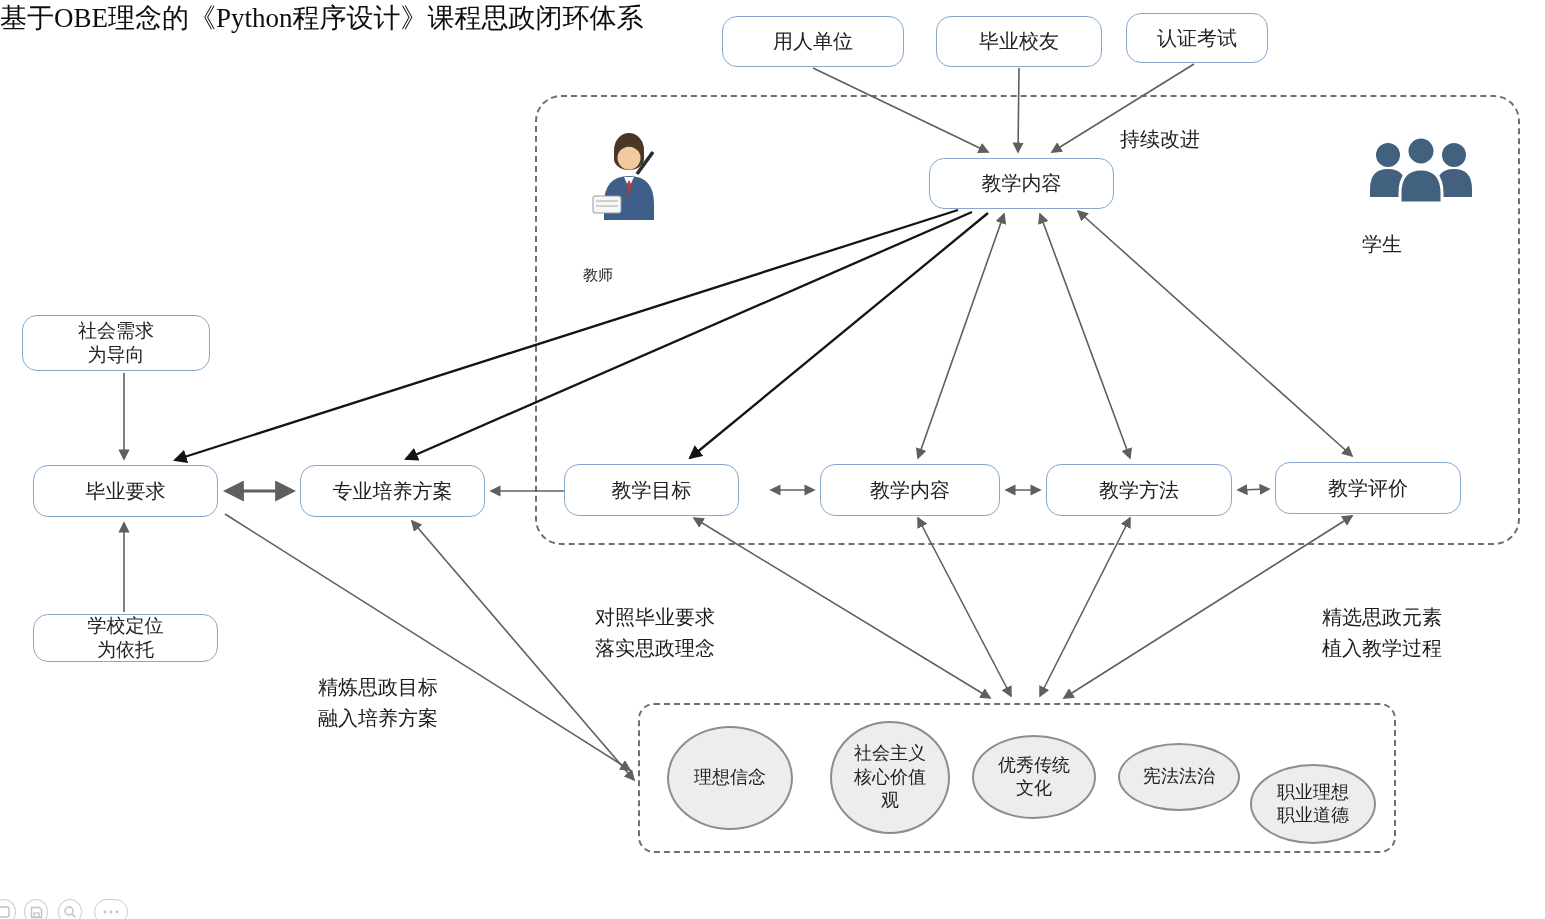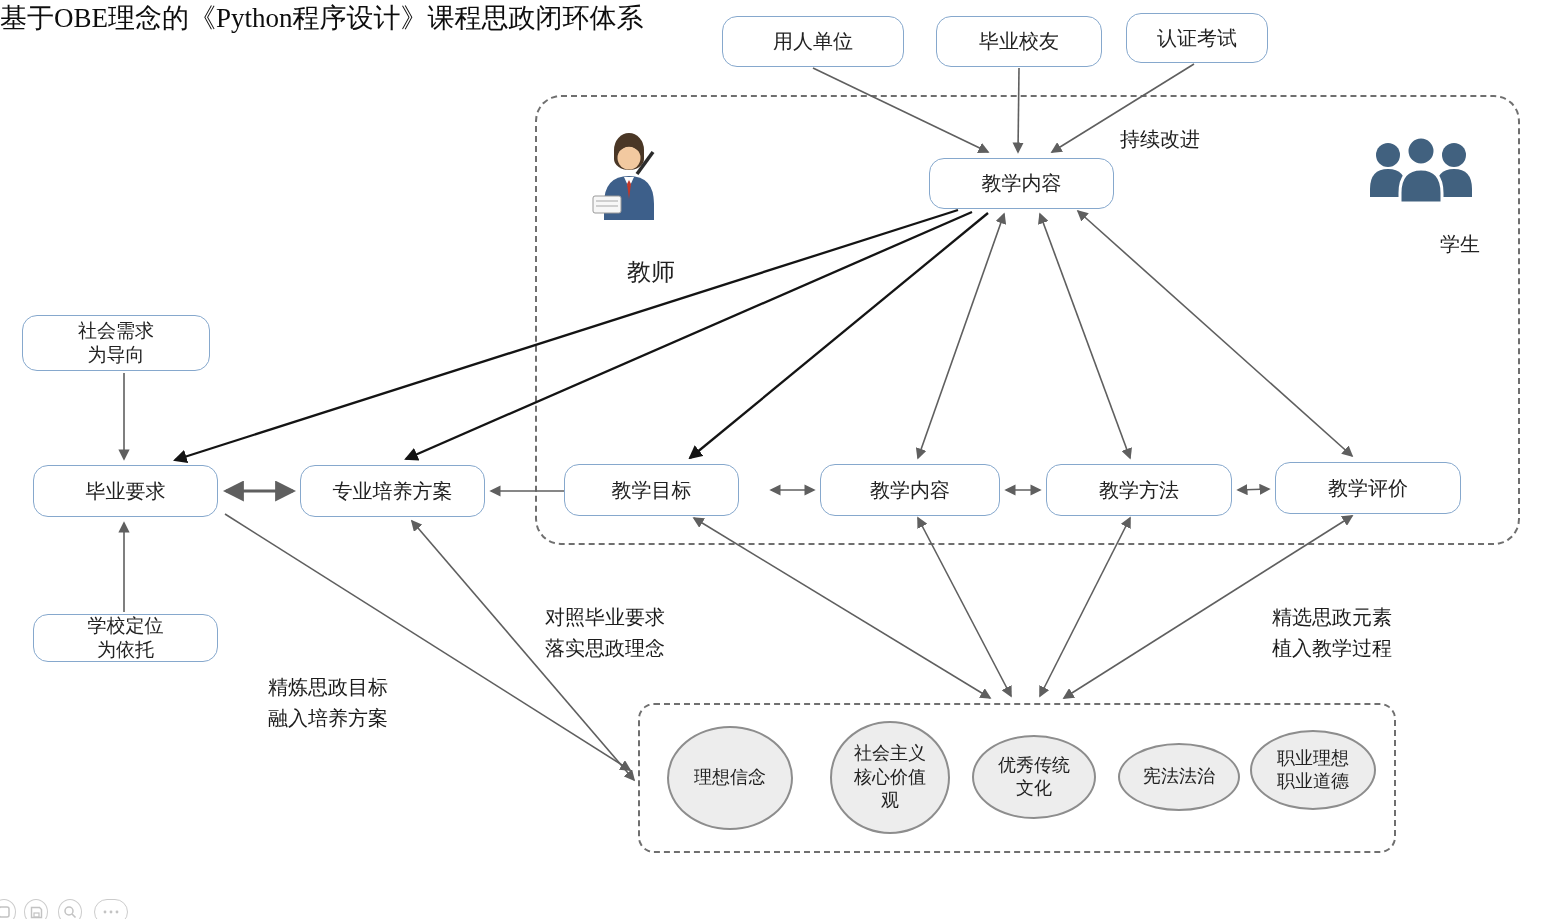--- a/index.html
+++ b/index.html
@@ -18,29 +18,29 @@
   .node{position:absolute;display:flex;align-items:center;justify-content:center;
         background:#fff;border:1.6px solid var(--box-border);border-radius:15px;
         font-size:20px;line-height:1.25;text-align:center;z-index:3}
   .node .two{display:block}
   .dashed{position:absolute;border:2px dashed var(--dash-border);z-index:1;background:transparent}
   .arrows{position:absolute;left:0;top:0;z-index:2;pointer-events:none}
   .a-g{stroke:var(--arrow-gray);stroke-width:1.6;fill:none}
   .a-gt{stroke:var(--arrow-gray);stroke-width:3;fill:none}
   .a-b{stroke:var(--arrow-black);stroke-width:2.3;fill:none}
   .lbl{position:absolute;z-index:3;font-size:20px;color:#1c1c1c}
-  .ann{position:absolute;z-index:3;font-size:20px;color:#1c1c1c;text-align:left;line-height:1.55}
+  .ann{position:absolute;z-index:3;font-size:20px;color:#1c1c1c;text-align:right;line-height:1.55}
   .ellipse{position:absolute;z-index:3;display:flex;align-items:center;justify-content:center;
            background:var(--ellipse-fill);border:2px solid var(--ellipse-border);border-radius:50%;
            font-size:18px;text-align:center;line-height:1.3}
   .ellipse span{display:block;word-break:break-all}
   .title{position:absolute;left:0;top:876;width:100%;text-align:left;z-index:3;
          font-family:"Liberation Serif","DejaVu Serif",serif;font-size:27px;color:#0d0d0d}
   .icon-wrap{position:absolute;z-index:3}
-  .cap{width:100%;text-align:right}
+  .cap{width:100%;text-align:left}
   .corner{position:absolute;z-index:4;opacity:.5;display:flex;align-items:center;justify-content:center;
           color:#777;border:1.5px solid #999;background:#fff;border-radius:50%;width:24px;height:26px;
           font-size:14px;top:899px}
   .corner.pill{width:34px;border-radius:13px}
 </style>
 </head>
 <body>
 
 <div class="stage">
 
@@ -107,21 +107,21 @@
       <circle cx="46" cy="28" r="11.5" fill="#f2c9a0"></circle>
       <path d="M33.5 24 q12.5 -15 25 0 q1 -18 -12.5 -18 q-13.5 0 -12.5 18" fill="#4a3726"></path>
       <path d="M21 74 q0 -28 25 -28 q25 0 25 28 v16 h-50 z" fill="#3d5f8a"></path>
       <path d="M41 47 h10 l-5 11 z" fill="#fff"></path>
       <path d="M44 54 l2 -4 2 4 -2 15 z" fill="#c0392b"></path>
       <line x1="54" y1="44" x2="70" y2="22" stroke="#2b2b2b" stroke-width="3.5"></line>
       <rect x="10" y="66" width="28" height="17" rx="2" fill="#f7f7f7" stroke="#999"></rect>
       <line x1="13" y1="71" x2="35" y2="71" stroke="#c2c2c2" stroke-width="1.5"></line>
       <line x1="13" y1="76" x2="35" y2="76" stroke="#c2c2c2" stroke-width="1.5"></line>
     </svg>
-    <div class="cap" style="font-size:24px;margin-top:10px">教师</div>
+    <div class="cap" style="font-size:15px;margin-top:20px">教师</div>
   </div>
 
   <div class="icon-wrap" style="left:1362px;top:125px">
     <svg width="118" height="98" viewBox="0 0 118 98">
       <g fill="#41617f">
         <circle cx="26" cy="30" r="12"></circle>
         <path d="M8 64 q0 -20 18 -20 q18 0 18 20 v8 h-36 z"></path>
         <circle cx="92" cy="30" r="12"></circle>
         <path d="M74 64 q0 -20 18 -20 q18 0 18 20 v8 h-36 z"></path>
         <circle cx="59" cy="26" r="14" stroke="#fff" stroke-width="3"></circle>
@@ -181,21 +181,21 @@
   </div>
   <div class="ellipse" style="left:830px;top:721px;width:120px;height:113px">
     <span style="max-width:76px">社会主义核心价值观</span>
   </div>
   <div class="ellipse" style="left:972px;top:735px;width:124px;height:84px">
     <span style="max-width:76px">优秀传统文化</span>
   </div>
   <div class="ellipse" style="left:1118px;top:743px;width:122px;height:68px">
     <span style="max-width:100px">宪法法治</span>
   </div>
-  <div class="ellipse" style="left:1250px;top:730px;width:126px;height:80px">
+  <div class="ellipse" style="left:1250px;top:764px;width:126px;height:80px">
     <span style="max-width:80px">职业理想职业道德</span>
   </div>
 
   <div class="title">基于OBE理念的《Python程序设计》课程思政闭环体系</div>
 
   <div class="corner" style="left:-8px">
     <svg width="12" height="12" viewBox="0 0 12 12">
         <rect x="1" y="1" width="10" height="10" rx="2" fill="none" stroke="#888" stroke-width="1.5"></rect>
       </svg>
   </div>

